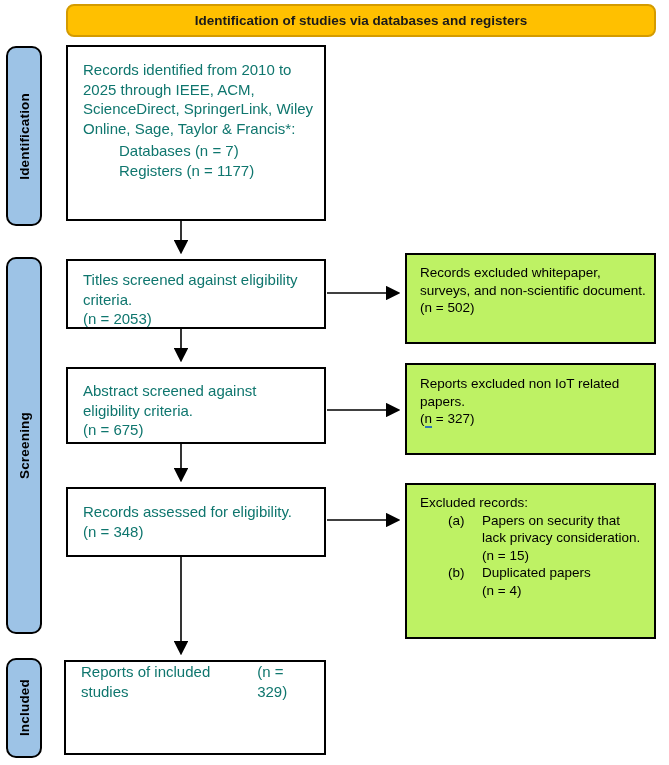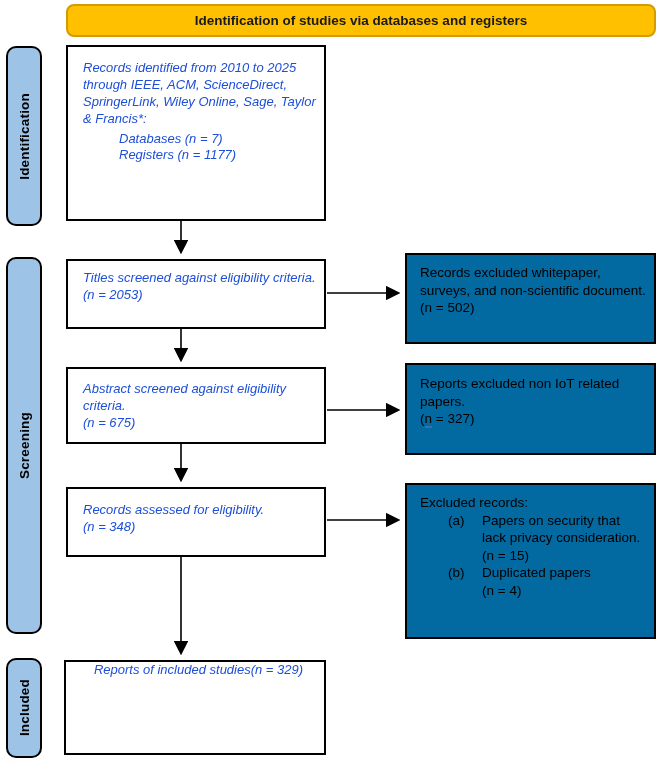--- a/index.html
+++ b/index.html
@@ -39,33 +39,32 @@
     letter-spacing: 0.2px;
     white-space: nowrap;
   }
   .stage-identification { left: 6px; top: 46px; width: 36px; height: 180px; }
   .stage-screening      { left: 6px; top: 257px; width: 36px; height: 377px; }
   .stage-included       { left: 6px; top: 658px; width: 36px; height: 100px; }
 
   .flow-box {
     background: #ffffff;
     border: 2px solid #000000;
-    font-size: 13px; color: #1d4ed8;
+    font-size: 15px; color: #0f766e;
     line-height: 1.3;
-    font-style: italic;
   }
   .box-identified { left: 66px; top: 45px;  width: 260px; height: 176px; padding: 13px 8px 0 15px; }
   .box-titles     { left: 66px; top: 259px; width: 260px; height: 70px;  padding: 9px 8px 0 15px; }
   .box-abstract   { left: 66px; top: 367px; width: 260px; height: 77px;  padding: 12px 8px 0 15px; }
   .box-assessed   { left: 66px; top: 487px; width: 260px; height: 70px;  padding: 13px 8px 0 15px; }
   .box-included   { left: 64px; top: 660px; width: 262px; height: 95px;  padding: 0 8px 0 15px;
                     display: flex; flex-direction: row; justify-content: center; }
 
   .excl-box {
-    background: #0369a1;
+    background: #bef264;
     border: 2px solid #000000;
     font-size: 13.5px; color: #000000;
     line-height: 1.3;
   }
   .excl-records  { left: 405px; top: 253px; width: 251px; height: 91px;  padding: 9px 8px 0 13px; }
   .excl-reports  { left: 405px; top: 363px; width: 251px; height: 92px;  padding: 10px 8px 0 13px; }
   .excl-assessed { left: 405px; top: 483px; width: 251px; height: 156px; padding: 9px 6px 0 13px; }
 
   .indent-list { margin-top: 3px; margin-left: 36px; }
 

